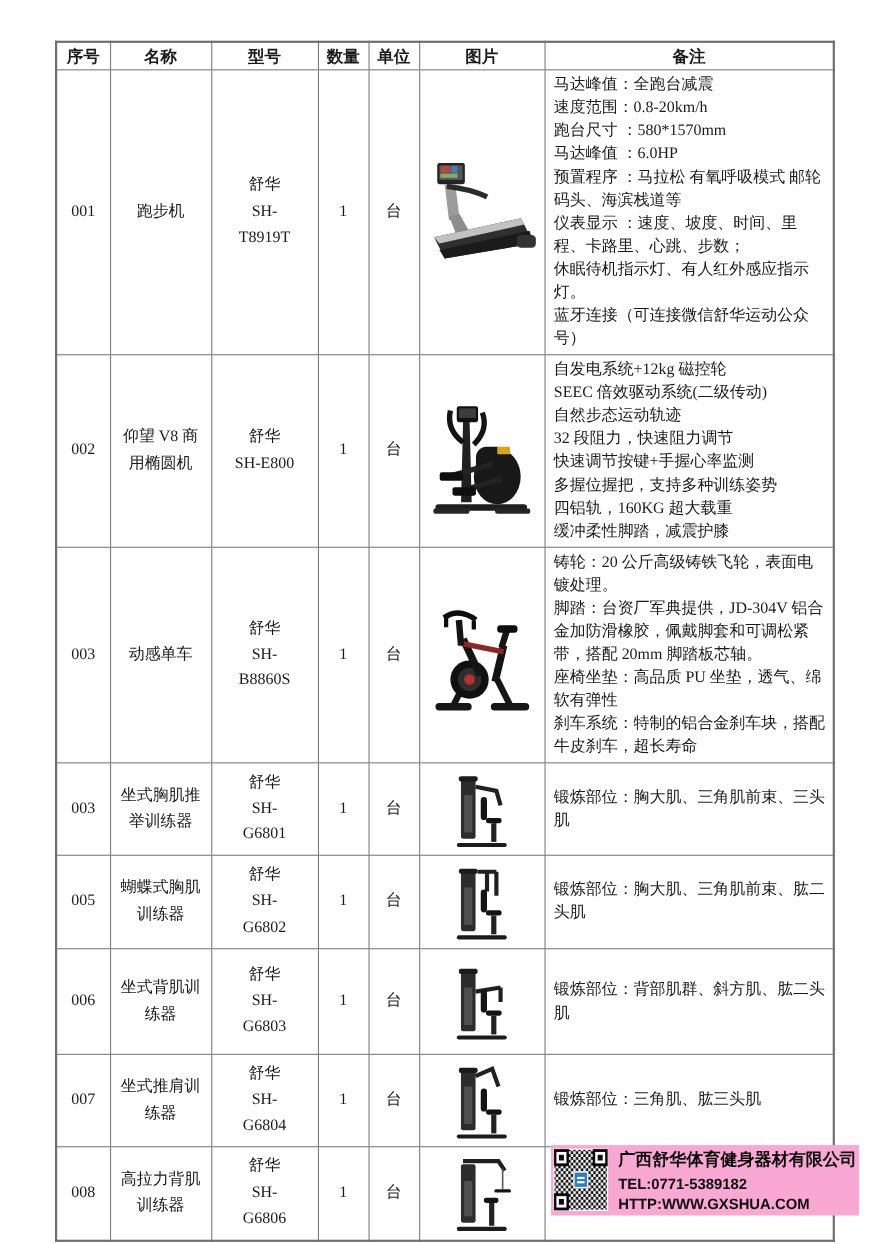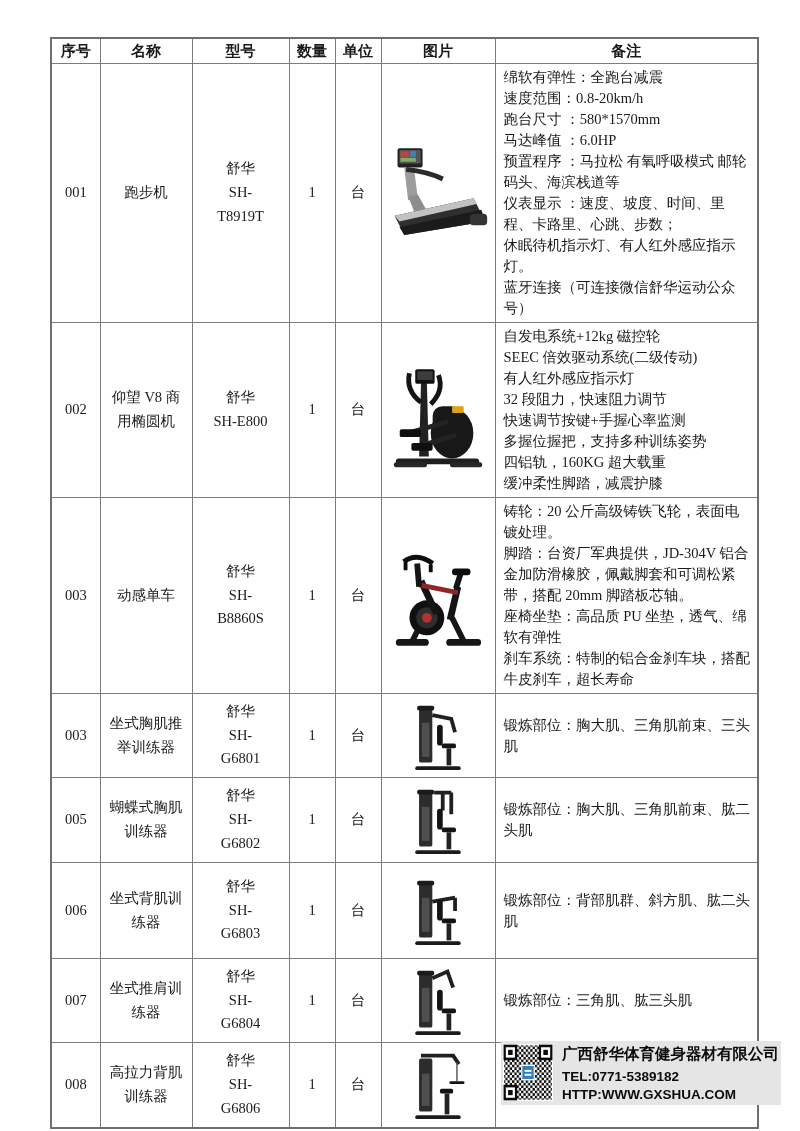--- a/index.html
+++ b/index.html
@@ -12,21 +12,21 @@
   tr.head th{height:22px;font-size:15px;font-weight:700;text-align:center;}
   td.c{vertical-align:middle;text-align:center;font-size:14.5px;line-height:1.65;}
   td.c-name{padding:0 5px;margin-left:24px;}
   td.c-model{padding:0 18px;}
   td.c-remarks{vertical-align:middle;text-align:left;font-size:14.5px;line-height:21px;
         padding:3px 5px 3px 8px;}
   .rl{margin:0;}
   .img-wrap{display:flex;align-items:center;justify-content:center;width:100%;height:100%;}
   td.c-img{padding:0;}
   
-  .stamp{position:absolute;left:501px;top:1041px;display:flex;gap:9px;background:#e5e5e5;
+  .stamp{position:absolute;left:501px;top:1041px;display:flex;gap:9px;background:#f9a8d4;
         padding:3px 2px;align-items:flex-start;font-family:"Liberation Sans","DejaVu Sans",sans-serif;}
   .stamp-text{display:flex;flex-direction:column;justify-content:space-between;height:58px;}
   .stamp .company{font-size:15.5px;font-weight:700;color:#0c0c0c;white-space:nowrap;}
   .stamp .tel{font-size:13.5px;font-weight:700;color:#0c0c0c;}
   .stamp .url{font-size:13.5px;font-weight:700;color:#0c0c0c;}
 </style>
 </head>
 <body>
 
 <div class="page">
@@ -74,21 +74,21 @@
             <path d="M22 28 C40 30 52 34 60 38" stroke="#2b2b2b" stroke-width="5" fill="none"></path>
             <polygon points="24,56 34,54 44,72 32,76" fill="#8d8d8d"></polygon>
             <polygon points="10,76 92,58 104,82 20,96" fill="#2f2f2f"></polygon>
             <polygon points="10,76 92,58 95,64 15,82" fill="#c2c2c2"></polygon>
             <polygon points="15,88 100,70 104,82 20,96" fill="#1b1b1b"></polygon>
             <rect x="88" y="74" width="18" height="12" rx="4" fill="#333"></rect>
           </svg>
         </div>
       </td>
       <td class="c-remarks">
-        <div class="rl">绵软有弹性：全跑台减震</div>
+        <div class="rl">马达峰值：全跑台减震</div>
         <div class="rl">速度范围：0.8-20km/h</div>
         <div class="rl">跑台尺寸 ：580*1570mm</div>
         <div class="rl">马达峰值 ：6.0HP</div>
         <div class="rl">预置程序 ：马拉松 有氧呼吸模式 邮轮码头、海滨栈道等</div>
         <div class="rl">仪表显示 ：速度、坡度、时间、里程、卡路里、心跳、步数；</div>
         <div class="rl">休眠待机指示灯、有人红外感应指示灯。</div>
         <div class="rl">蓝牙连接（可连接微信舒华运动公众号）</div>
       </td>
     </tr>
 
@@ -118,21 +118,21 @@
             <rect x="8" y="80" width="22" height="8" rx="2" fill="#0f0f0f"></rect>
             <path d="M26 98 L66 86" stroke="#232323" stroke-width="5"></path>
             <rect x="20" y="94" width="22" height="8" rx="2" fill="#0f0f0f"></rect>
             <rect x="62" y="56" width="12" height="7" rx="1" fill="#d9a514"></rect>
           </svg>
         </div>
       </td>
       <td class="c-remarks">
         <div class="rl">自发电系统+12kg 磁控轮</div>
         <div class="rl">SEEC 倍效驱动系统(二级传动)</div>
-        <div class="rl">有人红外感应指示灯</div>
+        <div class="rl">自然步态运动轨迹</div>
         <div class="rl">32 段阻力，快速阻力调节</div>
         <div class="rl">快速调节按键+手握心率监测</div>
         <div class="rl">多握位握把，支持多种训练姿势</div>
         <div class="rl">四铝轨，160KG 超大载重</div>
         <div class="rl">缓冲柔性脚踏，减震护膝</div>
       </td>
     </tr>
 
     <tr style="height:188px">
       <td class="c">003</td>

